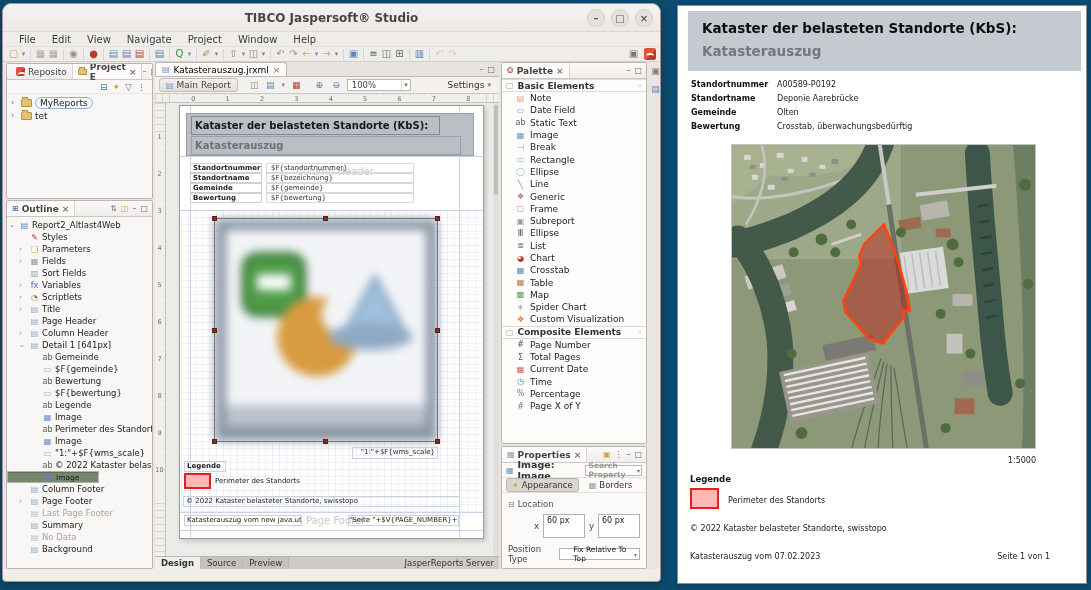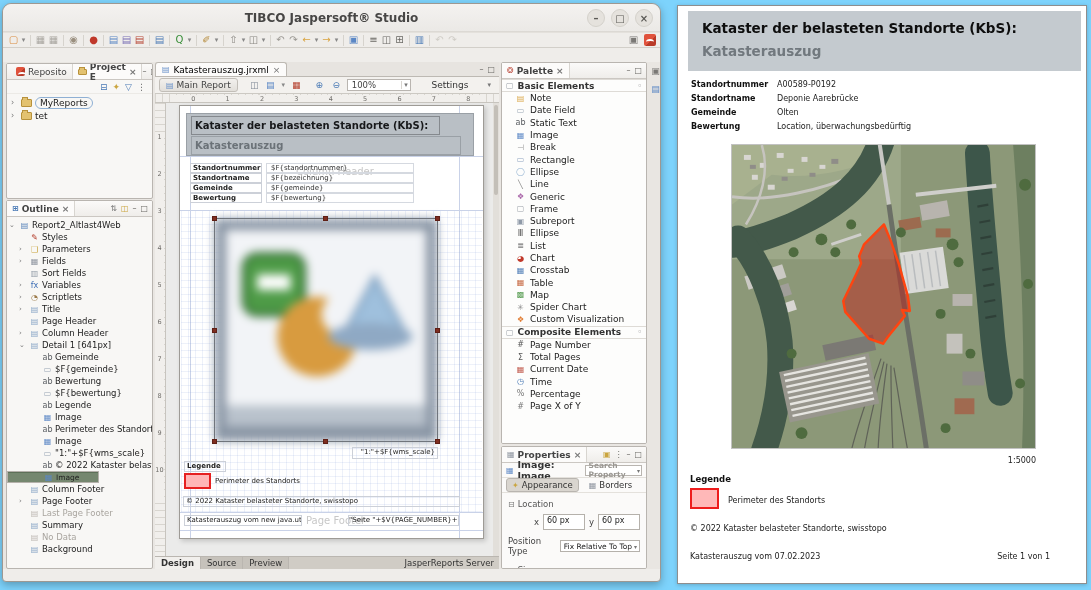--- a/index.html
+++ b/index.html
@@ -1,17 +1,17 @@
 <!DOCTYPE html>
 <html><head>
 <meta charset="utf-8">
 <style>
   html,body{margin:0;padding:0;background:#f4f3f1;}
   *{box-sizing:border-box;}
-  #stage{position:relative;width:1091px;height:590px;background:#7dd3fc;font-family:"DejaVu Sans","Liberation Sans",sans-serif;overflow:hidden;}
+  #stage{position:relative;width:1091px;height:590px;background:#0c4a6e;font-family:"DejaVu Sans","Liberation Sans",sans-serif;overflow:hidden;}
   .abs{position:absolute;}
 
   
   .jwin{position:absolute;left:2px;top:3px;width:659px;height:579px;background:#efedea;border:1px solid #9d9892;border-radius:9px 9px 4px 4px;box-shadow:0 3px 8px rgba(0,0,0,.28);}
   .titlebar{position:relative;height:28px;display:flex;align-items:center;justify-content:center;font-size:12px;font-weight:bold;color:#474645;background:linear-gradient(#f4f2f0,#ebe9e6);border-radius:9px 9px 0 0;border-bottom:1px solid #dcd9d4;}
   .winbtns{position:absolute;right:7px;top:5px;display:flex;gap:6px;}
   .winbtn{width:18px;height:18px;border-radius:50%;background:#e5e2dd;color:#5a5955;font-size:10px;line-height:17px;text-align:center;border:1px solid #d4d1cb;}
   .menubar{height:14px;display:flex;align-items:center;padding-left:8px;font-size:10px;color:#3c3b3a;}
   .menubar span{padding:0 8px;}
   .toolbar{height:16px;display:flex;align-items:center;border-top:1px solid #e4e1dc;border-bottom:1px solid #d2cfc9;padding:0 4px;font-size:10px;}
@@ -49,21 +49,21 @@
   .orow.sel{background:#75876f;box-shadow:inset 0 1px 0 #5d7058;}
   .orow.dim{color:#a9a59f;}
 
   
   .etabbar{height:15px;background:#e7e4e0;display:flex;align-items:flex-end;font-size:9px;border-bottom:1px solid #bdb9b3;}
   .etab{display:flex;align-items:center;gap:4px;background:#fcfbfa;border:1px solid #bdb9b3;border-bottom:none;border-radius:3px 3px 0 0;padding:1px 6px;height:14px;}
   .etoolbar{height:17px;background:#f3f1ee;border-bottom:1px solid #ccc9c3;display:flex;align-items:center;gap:4px;padding:0 4px;font-size:9px;color:#444;}
   .mrbtn{display:flex;align-items:center;gap:3px;background:linear-gradient(#f2f0ed,#e2dfda);border:1px solid #c2beb8;border-radius:3px;padding:1px 6px;font-size:9px;}
   .zoombox{display:flex;align-items:center;width:64px;height:12px;background:#fff;border:1px solid #b9b5b0;font-size:8.5px;padding-left:4px;}
   .zoombox i{margin-left:auto;font-style:normal;font-size:7px;color:#777;border-left:1px solid #d8d5d0;padding:0 2px;}
-  .settings{margin-left:auto;display:flex;gap:19px;align-items:center;font-size:9px;color:#333;padding-right:4px;}
+  .settings{margin-left:auto;display:flex;gap:3px;align-items:center;font-size:9px;color:#333;padding-right:4px;}
   .hruler{height:9px;background:#f1efec;border-bottom:1px solid #c7c4be;display:flex;font-size:6.5px;color:#6f6d69;padding-left:21px;background-image:repeating-linear-gradient(to right,#d8d5cf 0 1px,transparent 1px 6.9px);}
   .hruler span{width:34.4px;text-align:center;line-height:9px;background:#f1efec;height:7px;margin-top:1px;}
   .canvas{position:absolute;left:0;right:0;top:41px;bottom:13px;background:#ebebea;overflow:hidden;}
   .vruler{position:absolute;left:0;top:0;bottom:0;width:11px;background:#f1efec;border-right:1px solid #c7c4be;display:flex;flex-direction:column;padding-top:30px;font-size:6.5px;color:#6f6d69;background-image:repeating-linear-gradient(to bottom,#d8d5cf 0 1px,transparent 1px 6.9px);}
   .vruler span{height:37px;text-align:center;background:#f1efec;width:9px;}
   .vscroll{position:absolute;right:0;top:0;bottom:0;width:6px;background:#e2dfda;}
   .vscroll::before{content:"";position:absolute;top:2px;left:1px;width:4px;height:90px;background:#c3bfb8;border-radius:2px;}
   .page{position:absolute;left:24px;top:2px;width:305px;height:434px;background:#fff;border:1px solid #9e9b96;box-shadow:2px 2px 5px rgba(0,0,0,.18);}
   .guide-v{position:absolute;top:0;bottom:0;width:1px;background:#c9d2e8;}
   .guide-h{position:absolute;left:0;right:0;height:1px;background:#c9d2e8;}
@@ -95,22 +95,22 @@
   
   .prophead{height:15px;display:flex;align-items:center;gap:4px;padding:0 4px;border-bottom:1px solid #e4e1dc;font-size:9.5px;font-weight:bold;color:#333;background:#fbfaf9;}
   .searchbox{margin-left:auto;display:flex;align-items:center;width:66px;height:11px;border:1px solid #b9b5b0;background:#fff;font-size:7.5px;color:#9a9792;padding-left:3px;}
   .searchbox i{margin-left:auto;font-style:normal;font-size:6px;color:#777;padding-right:1px;}
   .proptabs{height:15px;display:flex;align-items:center;gap:5px;padding:1px 4px;font-size:8.5px;color:#333;background:#fbfaf9;border-bottom:1px solid #e4e1dc;}
   .ptabbtn{display:flex;align-items:center;gap:3px;padding:1px 5px;border-radius:3px;}
   .ptabbtn.active{background:#d9d5cf;border:1px solid #b9b5b0;}
   .propbody{background:#fbfaf9;font-size:8.5px;color:#444;position:relative;height:100%;}
   .secline{display:flex;align-items:center;gap:3px;padding:6px 6px 2px;color:#555;}
   .xyrow{display:flex;align-items:center;gap:4px;padding:3px 6px;}
-  .inp{width:42px;height:16px;border:1px solid #b5b1ab;background:#fff;font-size:8px;color:#222;line-height:11px;padding-left:3px;}
-  .sel{display:flex;align-items:center;width:92px;height:12px;border:1px solid #b5b1ab;background:#fff;font-size:7.5px;color:#222;padding-left:3px;}
+  .inp{width:42px;height:24px;border:1px solid #b5b1ab;background:#fff;font-size:8px;color:#222;line-height:11px;padding-left:3px;}
+  .sel{display:flex;align-items:center;width:92px;height:12px;border:1px solid #b5b1ab;background:#fff;font-size:7.5px;color:#222;padding-left:13px;}
   .sel i{margin-left:auto;font-style:normal;font-size:6px;color:#777;padding-right:2px;}
 
   .statusbar{position:absolute;left:0;right:0;bottom:1px;height:12px;border-top:1px solid #ccc9c3;font-size:8.5px;color:#3c3b3a;background:#efedea;border-radius:0 0 4px 4px;}
   .statusbar span{position:absolute;top:1px;}
 
   .faststrip{position:absolute;left:646px;top:0;width:13px;bottom:0;display:flex;flex-direction:column;align-items:center;gap:8px;padding-top:4px;font-size:9px;}
 
   
   .pvwin{position:absolute;left:677px;top:5px;width:410px;height:579px;background:#fff;border:1px solid #8e8e8e;box-shadow:0 1px 4px rgba(0,0,0,.2);}
   .pvhdr{position:absolute;left:10px;top:5px;width:393px;height:60px;background:#c4cacf;}
@@ -139,20 +139,30 @@
 
     <div class="titlebar">
       <span>TIBCO Jaspersoft® Studio</span>
       <span class="winbtns">
         <span class="winbtn">–</span>
         <span class="winbtn">□</span>
         <span class="winbtn">×</span>
       </span>
     </div>
 
+    <div class="menubar">
+
+    <span>File</span>
+        <span>Edit</span>
+        <span>View</span>
+        <span>Navigate</span>
+        <span>Project</span>
+        <span>Window</span>
+        <span>Help</span>
+      </div>
 
     <div class="toolbar">
       <span style="display:flex;align-items:center;">
 
       <span class="tbi" style="color: rgb(217, 140, 63);">▢</span>
           <span class="tbi drop" style="color: rgb(136, 136, 136);">▾</span>
           <span class="tbi sep"></span>
           <span class="tbi" style="color: rgb(169, 166, 160);">▦</span>
           <span class="tbi" style="color: rgb(169, 166, 160);">▦</span>
           <span class="tbi sep"></span>
@@ -804,21 +814,21 @@
           <span class="pvfv">Deponie Aarebrücke</span>
         </div>
 
         <div class="pvfrow">
           <span class="pvfl">Gemeinde</span>
           <span class="pvfv">Olten</span>
         </div>
 
         <div class="pvfrow">
           <span class="pvfl">Bewertung</span>
-          <span class="pvfv">Location, überwachungsbedürftig</span>
+          <span class="pvfv">Crosstab, überwachungsbedürftig</span>
         </div>
       </div>
 
     <div class="mapbox">
       <svg viewBox="0 0 305 305" preserveAspectRatio="none">
         <rect x="0" y="0" width="305" height="305" fill="#8c9878"></rect>
         <rect x="0" y="0" width="170" height="115" fill="#9da889"></rect>
         <path d="M40,30 C80,35 120,25 160,10 L160,0 L0,0 L0,60 Z" fill="#a8b18f"></path>
 
         <g fill="#d8d6d2">

